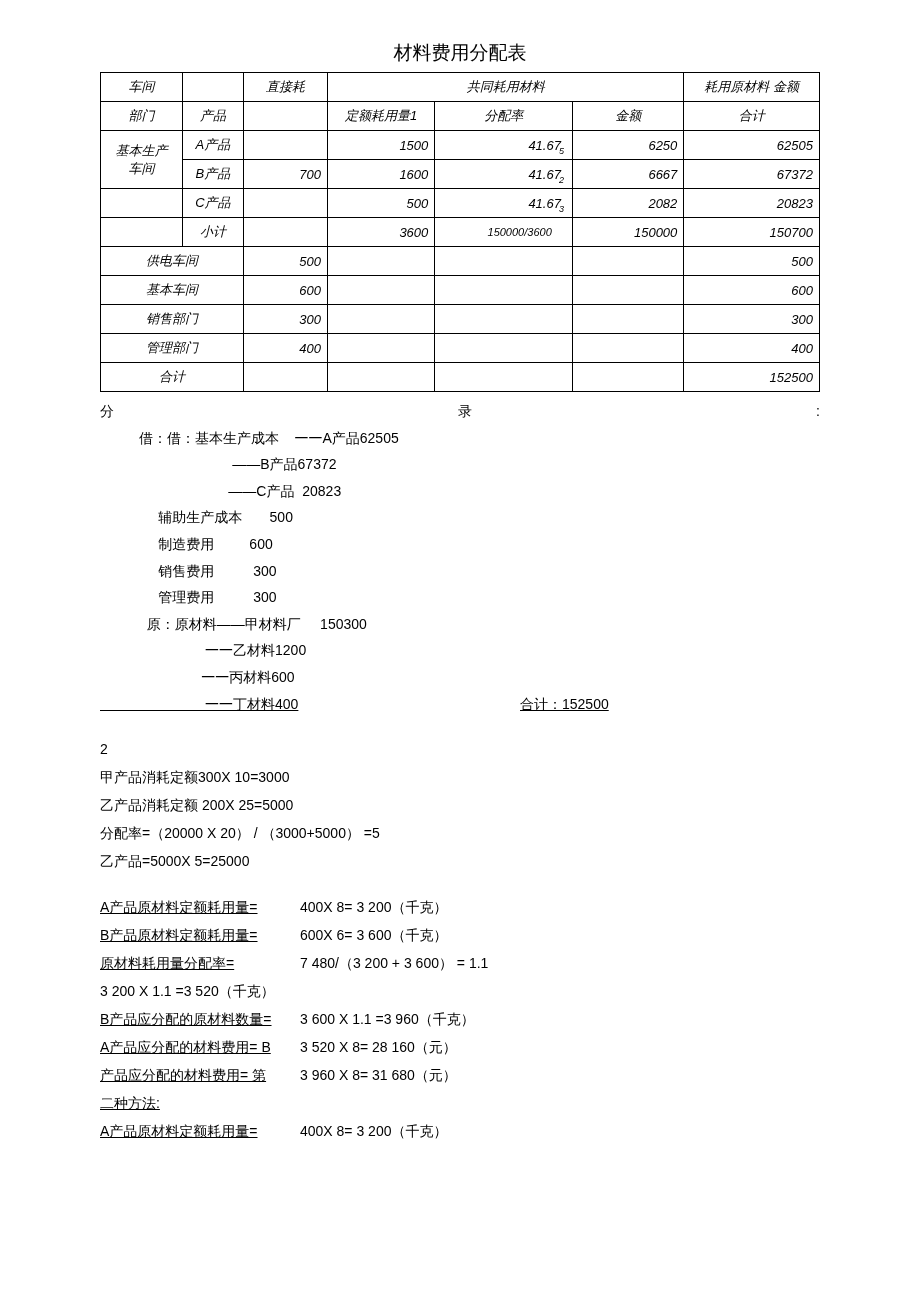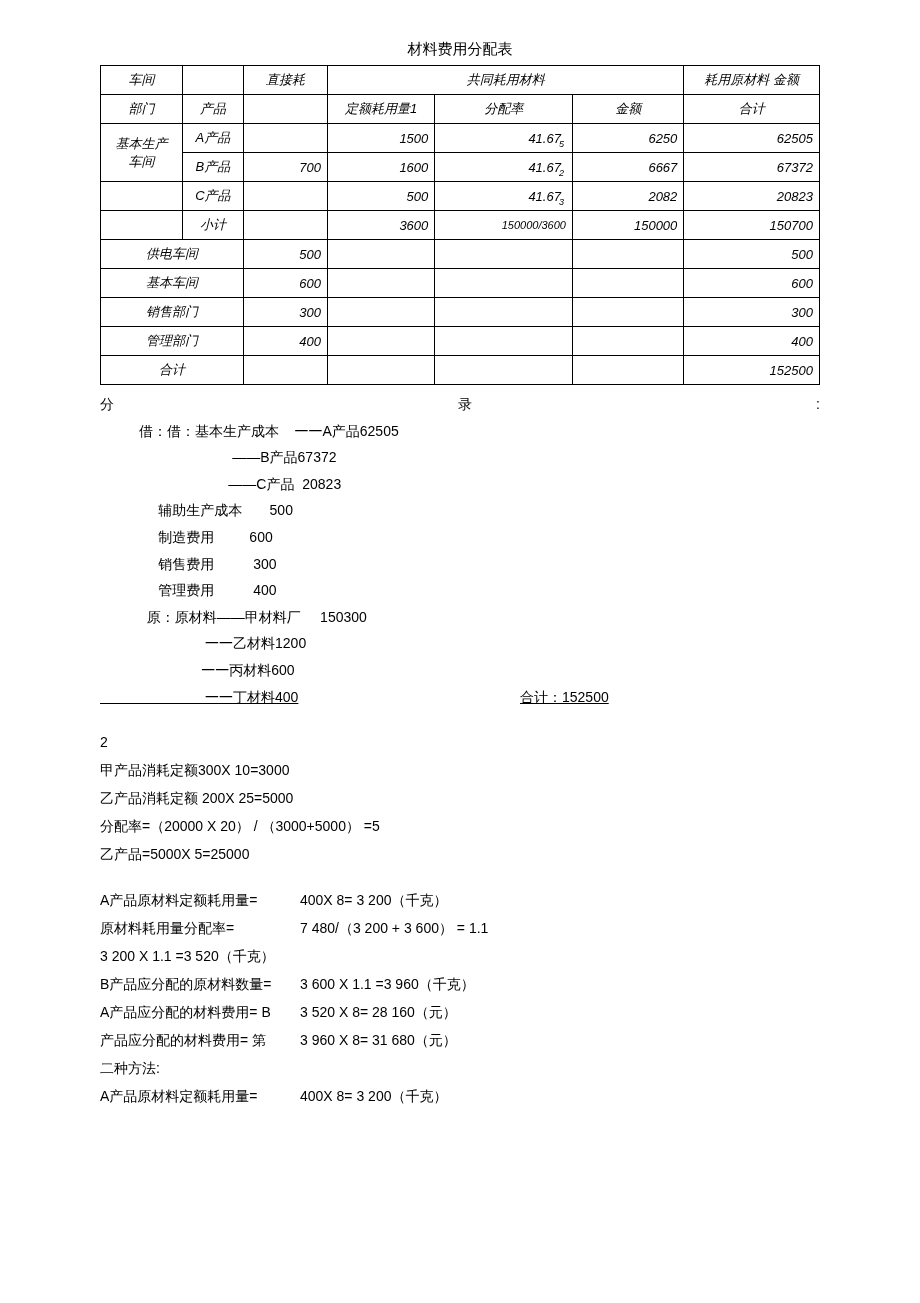--- a/index.html
+++ b/index.html
@@ -7,43 +7,43 @@
     font-size: 14px;
     color: #000;
     background: #fff;
     margin: 0;
     padding: 40px 100px;
     width: 720px;
   }
   .title {
     text-align: center;
     margin-bottom: 6px;
-    font-size: 15px;
+    font-size: 19px;
   }
   table {
     border-collapse: collapse;
     width: 100%;
     font-size: 13px;
     font-style: italic;
   }
   th, td {
     border: 1px solid #000;
     padding: 3px 6px;
     text-align: center;
     height: 22px;
     white-space: nowrap;
   }
   .num { text-align: right; padding-left: 38px; }
-  .small { font-size: 11px; }
+  .small { font-size: 11px; text-align: center; }
   .sub { font-size: 9px; position: relative; top: 4px; left: -2px; }
   .entries { margin-top: 6px; line-height: 1.9; font-size: 14px; }
   .entries div { white-space: pre; }
   .calc { margin-top: 18px; line-height: 2; font-size: 14px; }
   .row { display: flex; }
-  .lbl { width: 200px; }
+  .lbl { width: 200px; text-decoration: underline; }
   .val { }
 </style>
 </head>
 <body>
 
 <div class="title">材料费用分配表</div>
 
 <table>
   <tbody>
       <tr>
@@ -145,21 +145,21 @@
     <span>分</span>
     <span>录</span>
     <span>:</span>
   </div>
   <div>          借：借：基本生产成本    一一A产品62505</div>
   <div>                                  ——B产品67372</div>
   <div>                                 ——C产品  20823</div>
   <div>               辅助生产成本       500</div>
   <div>               制造费用         600</div>
   <div>               销售费用          300</div>
-  <div>               管理费用          400</div>
+  <div>               管理费用          300</div>
   <div>            原：原材料——甲材料厂     150300</div>
   <div>                           一一乙材料1200</div>
   <div>                          一一丙材料600</div>
   <div style="display:flex;text-decoration:underline;">
     <span style="width:420px;">                           一一丁材料400</span>
     <span>合计：152500</span>
   </div>
 </div>
 
 <div class="calc">
@@ -169,20 +169,24 @@
   <div>分配率=（20000 X 20） /   （3000+5000） =5</div>
   <div>乙产品=5000X 5=25000</div>
 </div>
 
 <div class="calc">
   <div class="row">
       <span class="lbl">A产品原材料定额耗用量=</span>
       <span class="val">400X 8= 3 200（千克）</span>
     </div>
   <div class="row">
+      <span class="lbl"> B产品原材料定额耗用量=</span>
+      <span class="val">600X 6= 3 600（千克）</span>
+    </div>
+  <div class="row">
       <span class="lbl">     原材料耗用量分配率=</span>
       <span class="val">7 480/（3 200 + 3 600） = 1.1</span>
     </div>
   <div class="row">
       <span class="val">  3 200 X 1.1 =3 520（千克）</span>
     </div>
   <div class="row">
       <span class="lbl">B产品应分配的原材料数量=</span>
       <span class="val">  3 600 X 1.1 =3 960（千克）</span>
     </div>

